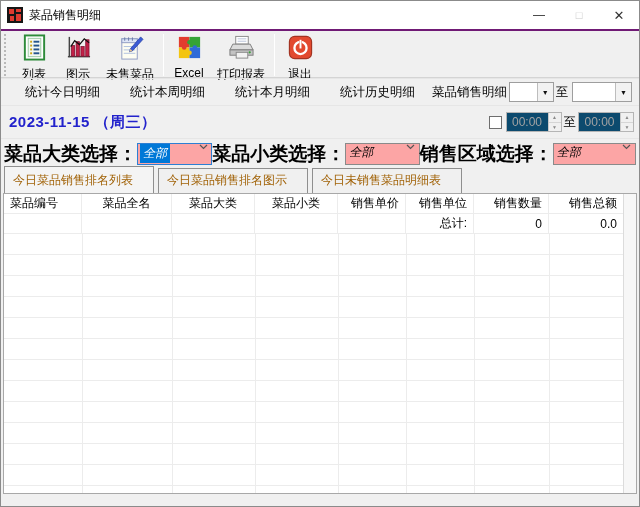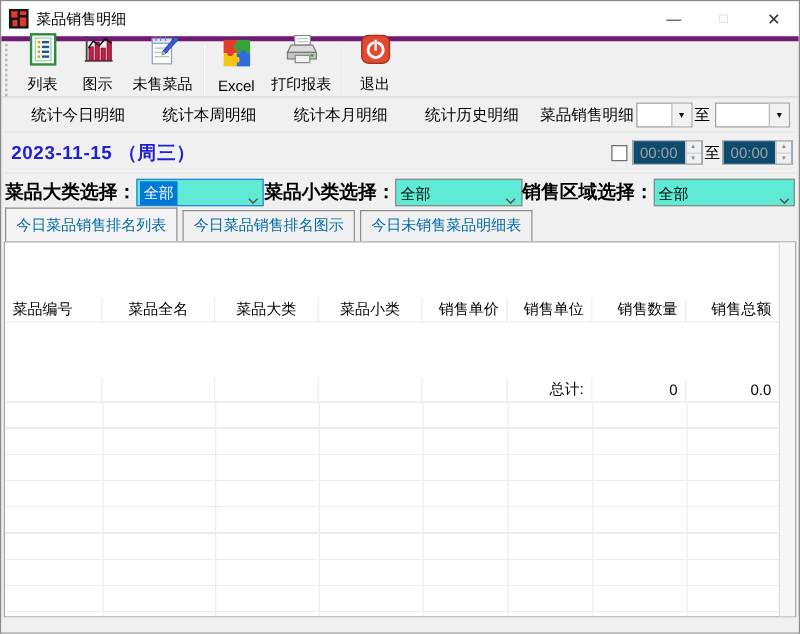--- a/index.html
+++ b/index.html
@@ -9,21 +9,21 @@
   
   .titlebar { height:28px; background:#ffffff; display:flex; align-items:center; padding-left:6px; flex:0 0 auto; }
   .app-icon { width:16px; height:16px; margin-right:6px; display:inline-block; }
   .title-text { font-size:12px; color:#000; }
   .win-controls { margin-left:auto; display:flex; height:100%; }
   .win-btn { width:40px; height:100%; display:flex; align-items:center; justify-content:center; font-size:12px; color:#333; cursor:default; }
   .win-btn.max { color:#c9c9c9; font-size:11px; }
   .win-btn.close { font-size:13px; }
 
   
-  .toolbar { height:49px; display:flex; align-items:flex-end; padding:2px 0 0 2px; border-top:4px solid #701a75; border-bottom:1px solid #d4d4d4; flex:0 0 auto; }
+  .toolbar { height:49px; display:flex; align-items:flex-start; padding:2px 0 0 2px; border-top:2px solid #701a75; border-bottom:1px solid #d4d4d4; flex:0 0 auto; }
   .gripper { width:5px; height:42px; border-left:2px dotted #b9b9b9; margin:1px 3px 0 1px; }
   .tool-btn { display:flex; flex-direction:column; align-items:center; justify-content:flex-start; padding:1px 6px; min-width:44px; cursor:default; }
   .tool-btn svg { width:27px; height:27px; }
   .tool-label { font-size:12px; color:#000; margin-top:1px; white-space:nowrap; }
   .tb-sep { width:1px; height:42px; background:#c7c7c7; border-right:1px solid #fff; margin:1px 3px 0 3px; }
 
   
   .band { display:flex; align-items:center; border-top:1px solid #e6e6e6; flex:0 0 auto; }
 
   
@@ -45,39 +45,39 @@
   .checkbox { width:13px; height:13px; background:#fff; border:1px solid #6e6e6e; margin-right:4px; flex:0 0 auto; }
   .cb-label { font-size:12.5px; color:#000; margin-right:10px; white-space:nowrap; }
   .spinner { width:56px; height:20px; border:1px solid #b5b5b5; background:#0c4a6e; display:flex; align-items:center; }
   .spinner .tval { flex:1; text-align:center; font-size:12px; color:#a3a3a3; }
   .spin-btns { width:13px; height:100%; display:flex; flex-direction:column; border-left:1px solid #c9c9c9; }
   .spin-btns span { flex:1; display:flex; align-items:center; justify-content:center; font-size:5px; color:#8a8a8a; background:#f0f0f0; }
   .spin-btns span:first-child { border-bottom:1px solid #d5d5d5; }
 
   
   .filter-row { height:30px; }
-  .f-label { font-size:15px; font-weight:bold; color:#000; white-space:nowrap; }
+  .f-label { font-size:19px; font-weight:bold; color:#000; white-space:nowrap; }
   .f-label.first { margin-left:3px; }
-  .combo-modern { height:22px; background:#5eead4; border:1px solid #8a8a8a; display:flex; align-items:flex-end; }
+  .combo-modern { height:22px; background:#fca5a5; border:1px solid #8a8a8a; display:flex; align-items:flex-start;font-style:italic; }
   .combo-modern .val { flex:1; font-size:12px; padding-left:3px; color:#000; }
   .combo-modern .chev { width:16px; display:flex; align-items:center; justify-content:center; }
   .combo-modern.focused { border:1px solid #2d7fd3; }
   .combo-modern.focused .val { flex:0 0 auto; background:#0078d7; color:#fff; padding:1px 3px; margin-left:2px; }
   .combo-modern.focused .chev { margin-left:auto; }
   .c-major { width:104px; } .c-minor { width:103px; } .c-region { width:115px; margin-right:3px; }
 
   
   .tabs-row { height:25px; align-items:flex-end; padding-left:3px; border-top:none; }
-  .tab { font-size:12px; color:#0369a1; background:#f0f0f0; border:1px solid #8f8f8f; border-bottom:none; padding:3px 8px 4px 8px; margin-right:4px; white-space:nowrap; cursor:default; }
+  .tab { font-size:12px; color:#a16207; background:#f0f0f0; border:1px solid #8f8f8f; border-bottom:none; padding:3px 20px 4px 8px; margin-right:4px; white-space:nowrap; cursor:default; }
   .tab.active { padding-top:5px; background:#f4f4f4; }
 
   
   .table-wrap { margin:0 2px; height:301px; border:1px solid #a8a8a8; background:#fff; display:flex; flex:0 0 auto; }
   .grid-area { flex:1; display:flex; flex-direction:column; overflow:hidden; }
-  .grid-row { display:grid; grid-template-columns:78px 90px 83px 83px 68px 68px 75px 1fr; flex:0 0 20px;margin-top:44px; }
+  .grid-row { display:grid; grid-template-columns:78px 90px 83px 83px 68px 68px 75px 1fr; flex:0 0 20px; }
   .grid-row .cell { font-size:12px; color:#000; border-right:1px solid #ececec; border-bottom:1px solid #ececec; display:flex; align-items:center; padding:0 6px; white-space:nowrap; overflow:hidden; }
   .grid-row .cell:last-child { border-right:none; }
   .al { justify-content:flex-start; } .ac { justify-content:center; } .ar { justify-content:flex-end; }
   .grid-body { flex:1;
     background-image:
       linear-gradient(#ececec,#ececec),linear-gradient(#ececec,#ececec),
       linear-gradient(#ececec,#ececec),linear-gradient(#ececec,#ececec),
       linear-gradient(#ececec,#ececec),linear-gradient(#ececec,#ececec),
       linear-gradient(#ececec,#ececec),
       repeating-linear-gradient(to bottom, transparent 0 20px, #ececec 20px 21px);

